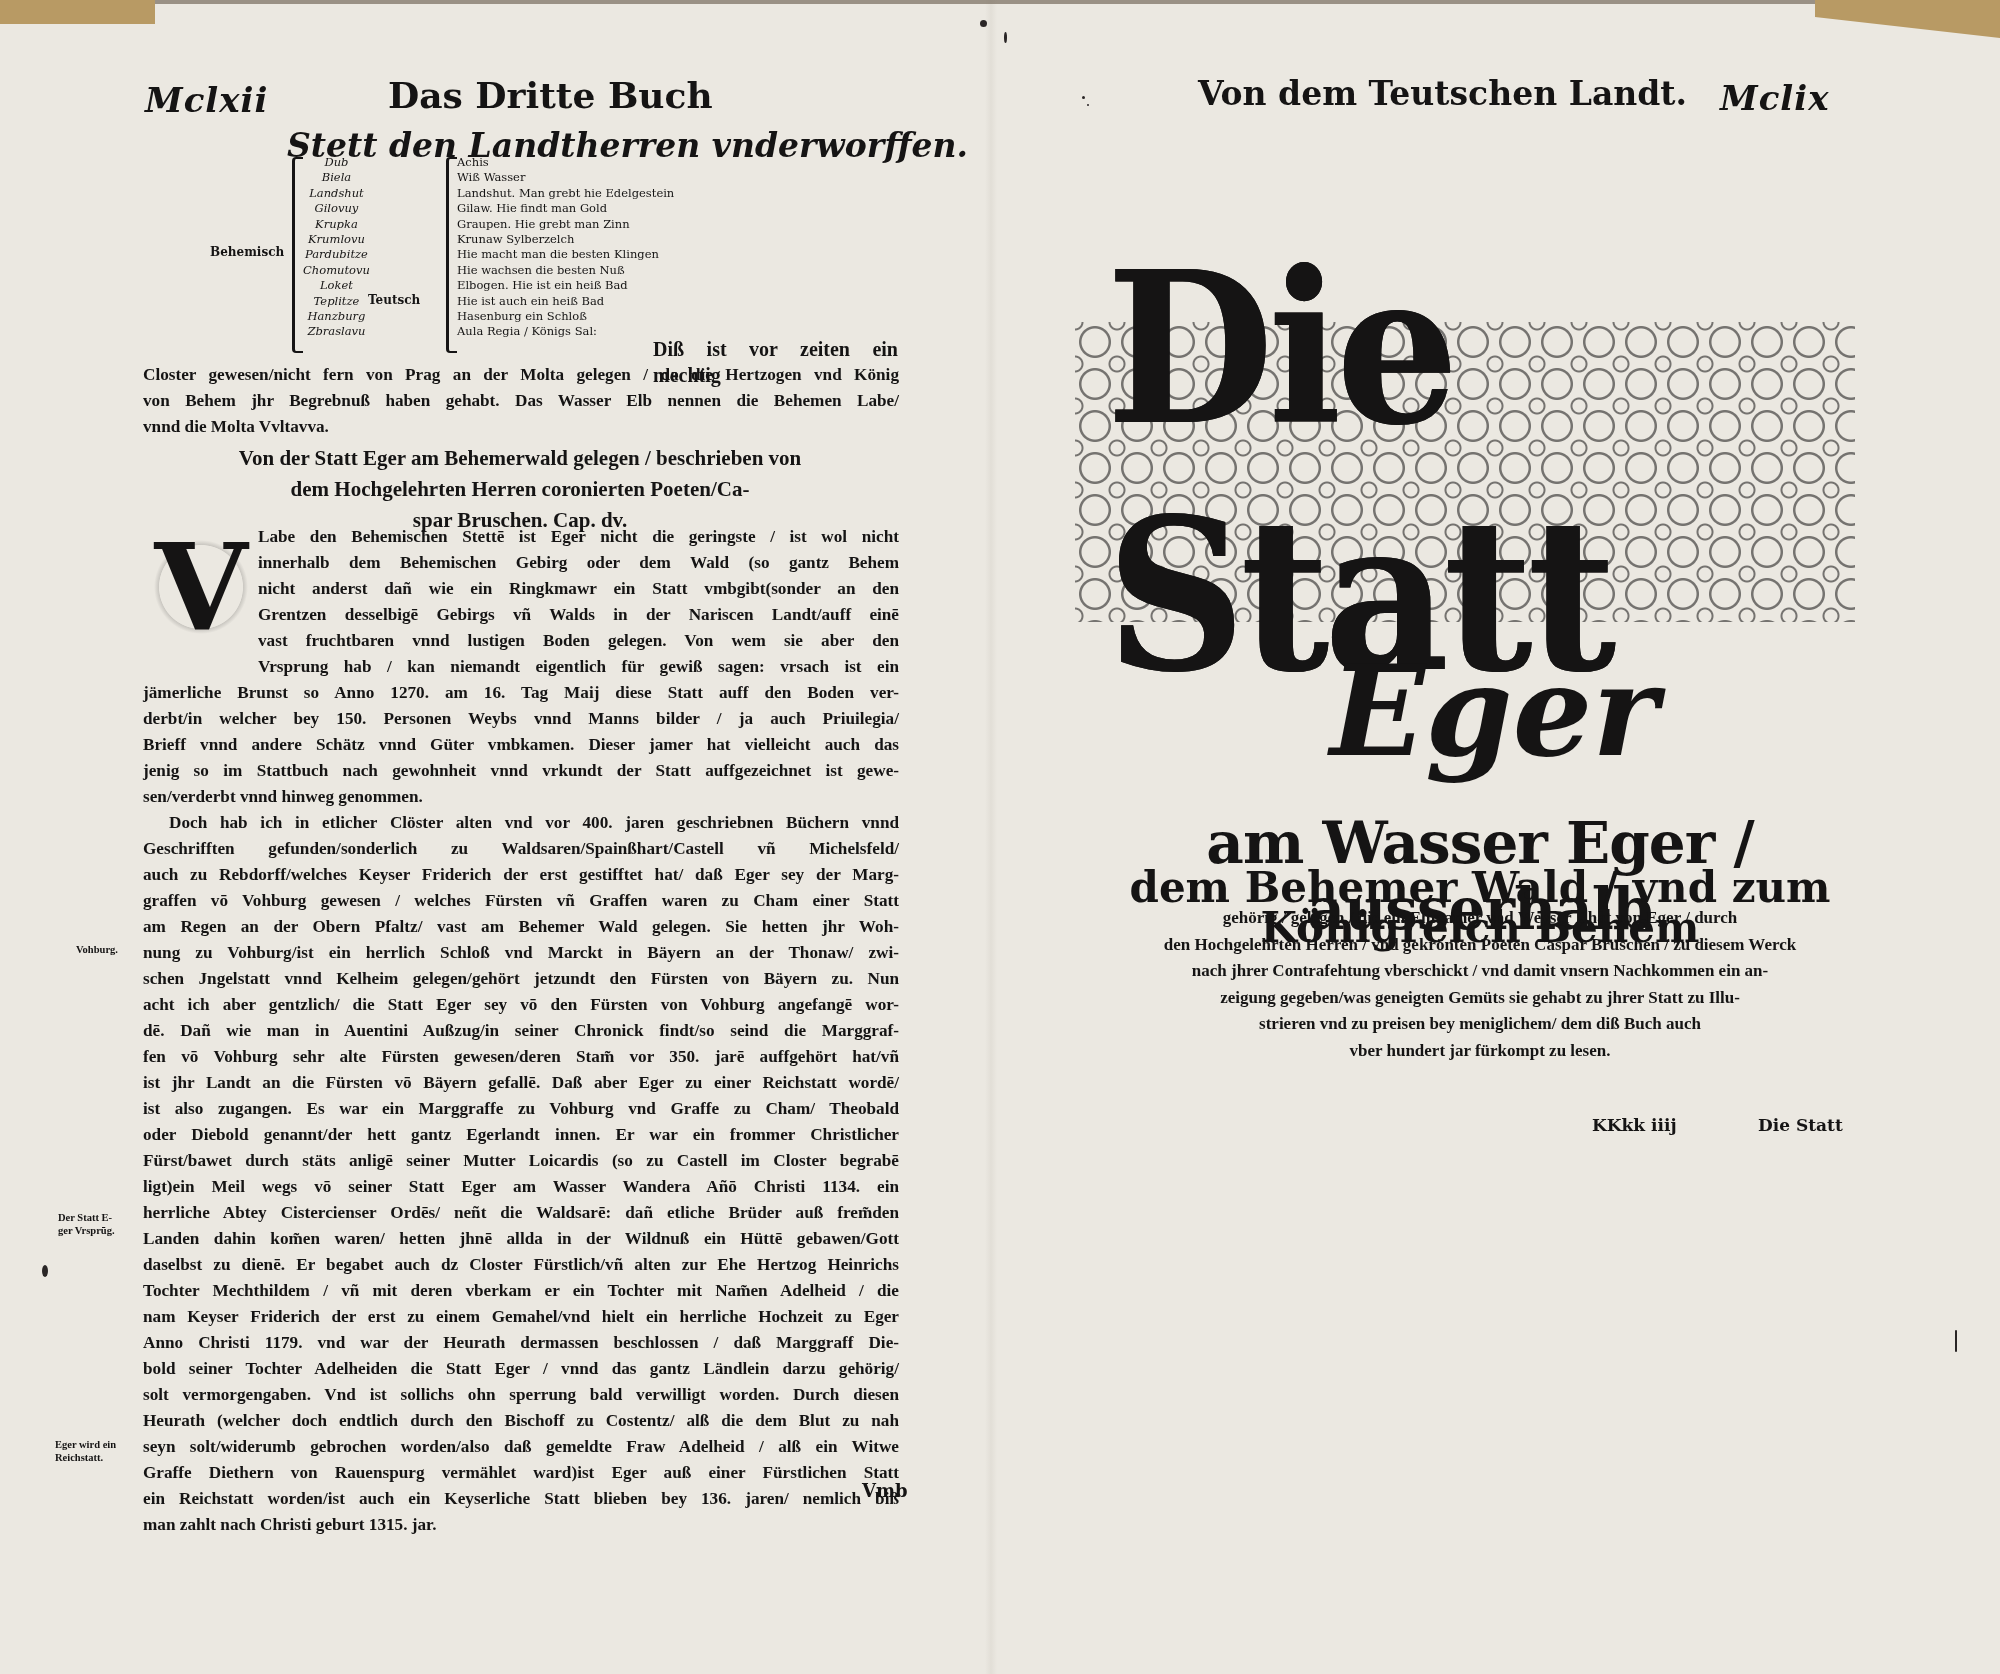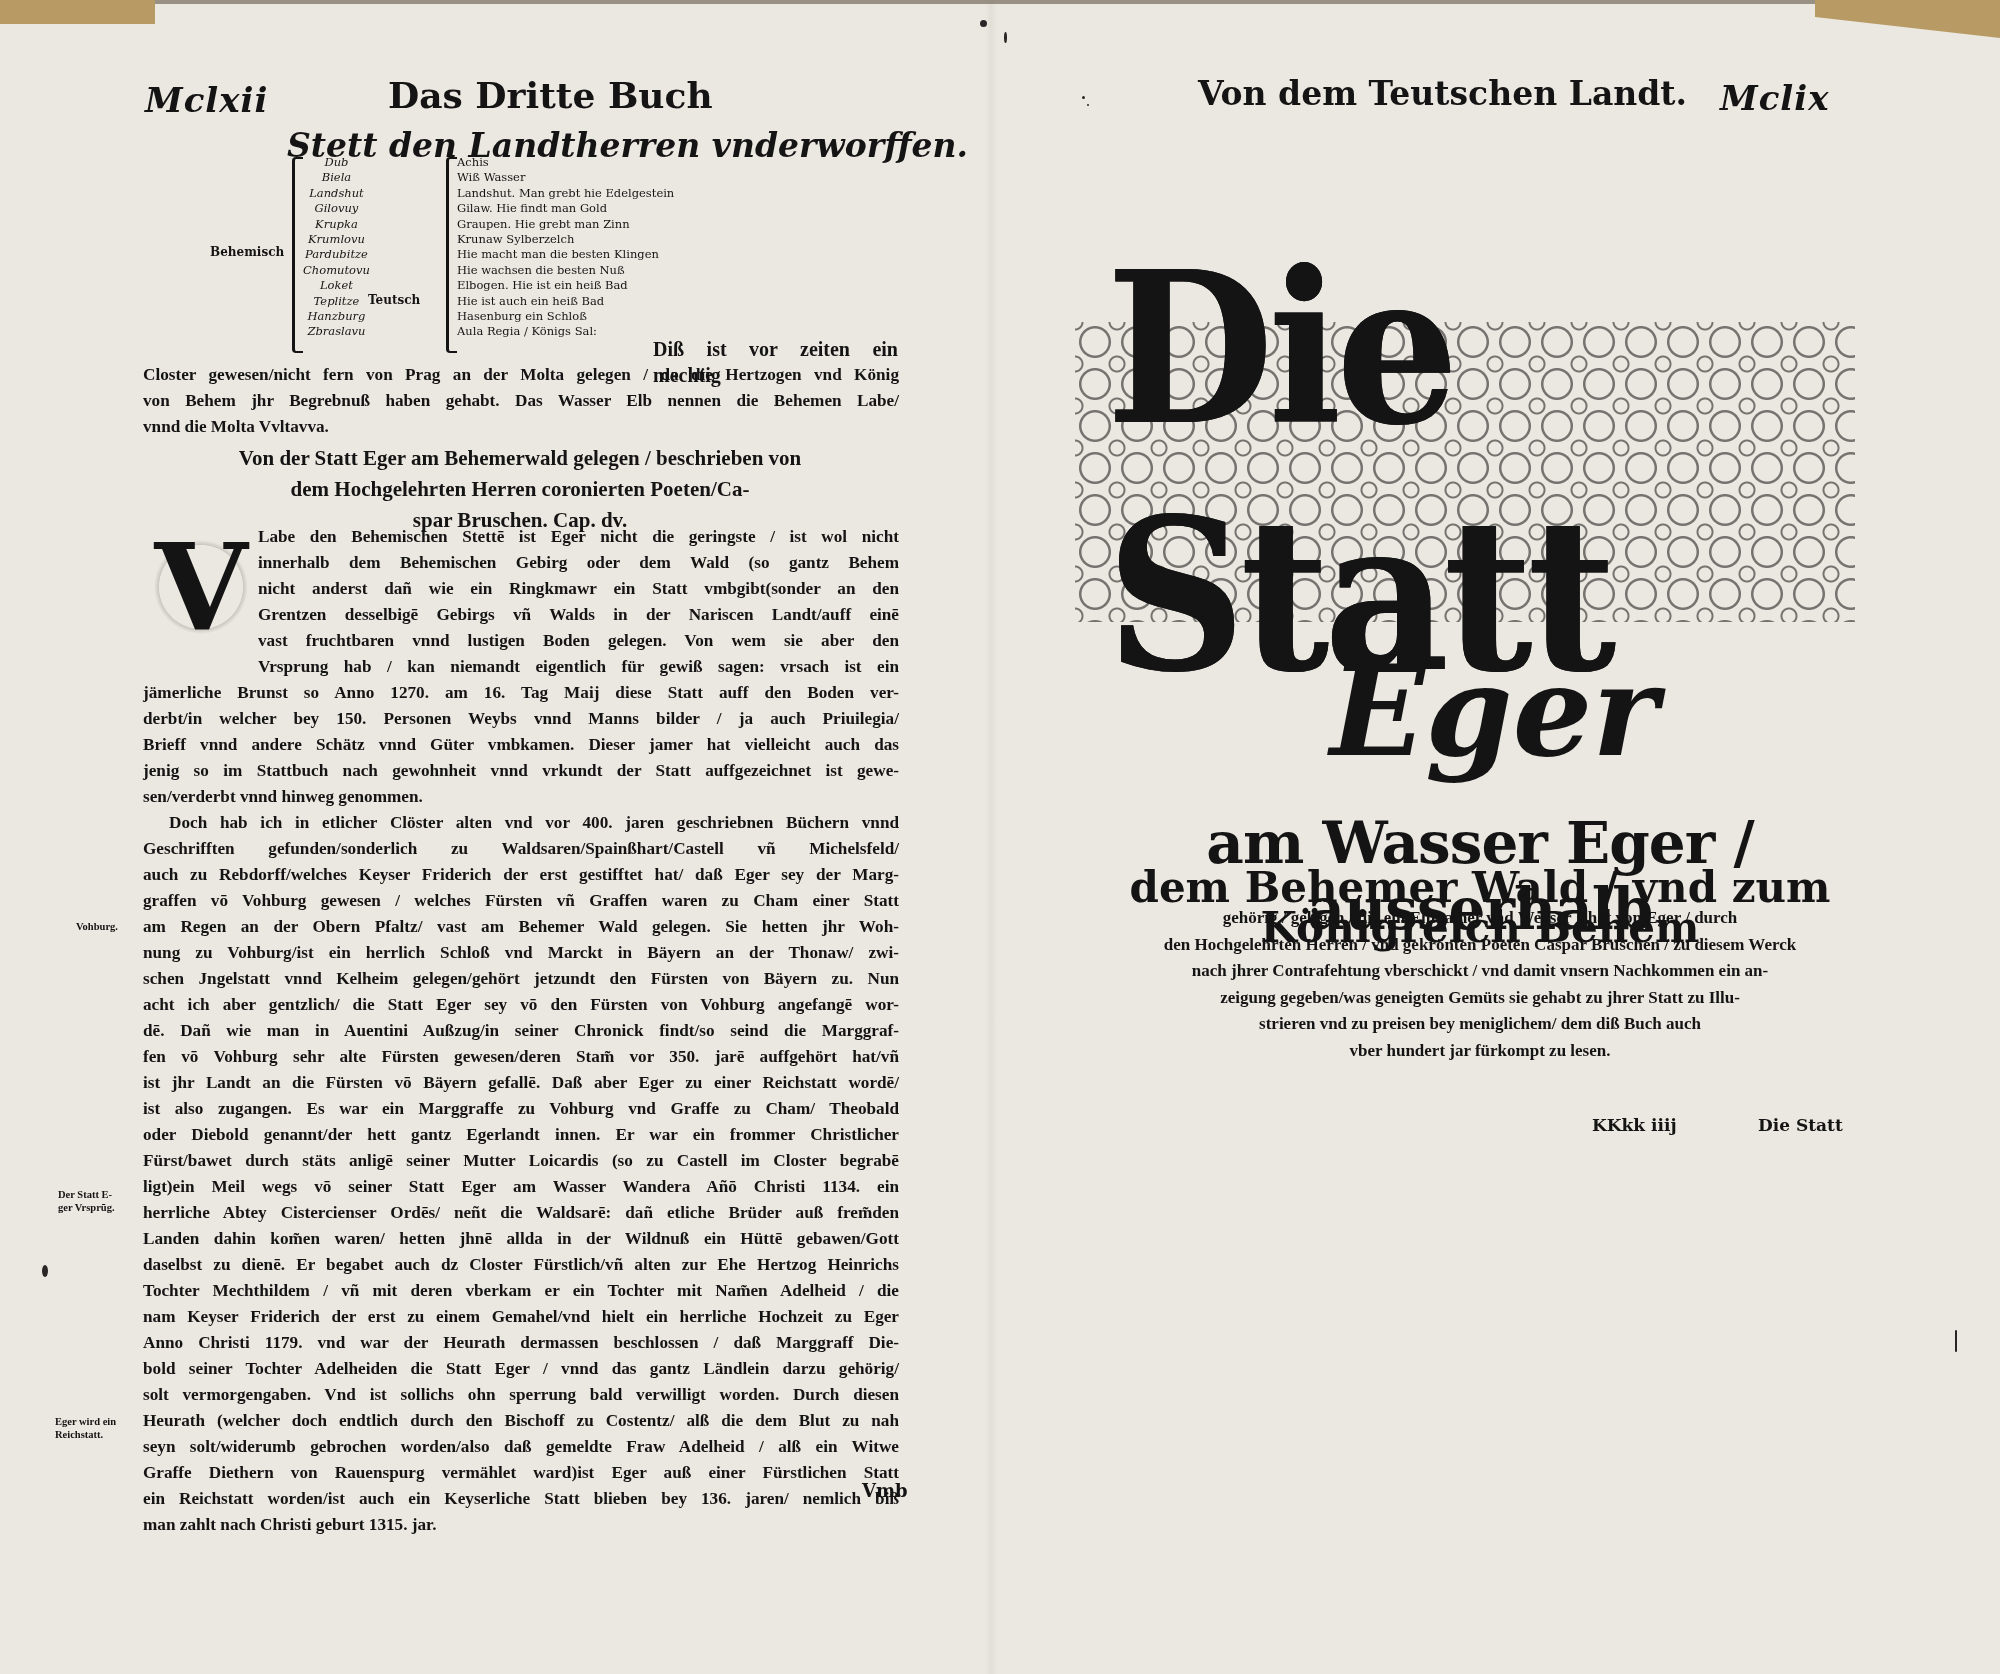--- a/index.html
+++ b/index.html
@@ -34,21 +34,21 @@
     .body-text { position: absolute; font-size: 17.2px; line-height: 26px; text-align: justify; font-weight: bold; font-family: "Liberation Serif", serif; }
     .body-text .line { display: block; white-space: nowrap; text-align: justify; text-align-last: justify; }
     .body-text .line.last { text-align-last: left; }
     .chapter-head { position: absolute; left: 140px; width: 760px; text-align: center; font-weight: bold; font-size: 21px; line-height: 31px; font-family: "Liberation Serif", serif; }
 
     .dropcap { position: absolute; left: 145px; top: 528px; width: 112px; height: 118px;
       font-family: "DejaVu Serif", serif; font-weight: bold; font-size: 120px; line-height: 118px; text-align: center; color: #151414; }
     .dropcap::before { content: ""; position: absolute; inset: 4px; border-radius: 50%;
       background: radial-gradient(circle, transparent 55%, rgba(21,20,20,.15) 56%, transparent 62%); }
 
-    .marginal { position: absolute; font-size: 10.5px; line-height: 13px; font-weight: bold; font-family: "Liberation Serif", serif; }
+    .marginal { position: absolute; font-size: 10.5px; line-height: 13px; font-weight: bold; font-family: "Liberation Serif", serif; margin-top: 23px; }
     .catchword { position: absolute; font-weight: bold; font-size: 18px; font-family: "DejaVu Serif", serif; }
 
     
     .title-block { position: absolute; left: 1075px; top: 322px; width: 780px; height: 300px; }
     .title-ornament { position: absolute; inset: 0;
       background:
         radial-gradient(circle at 20px 20px, transparent 13px, #151414 14px, #151414 15.5px, transparent 16.5px) 0 0 / 42px 42px,
         radial-gradient(circle at 21px 21px, transparent 6px, #151414 7px, #151414 8px, transparent 9px) 21px 21px / 42px 42px;
       opacity: .55; }
     .title-text { position: absolute; inset: 0; display: flex; align-items: center; justify-content: center;

